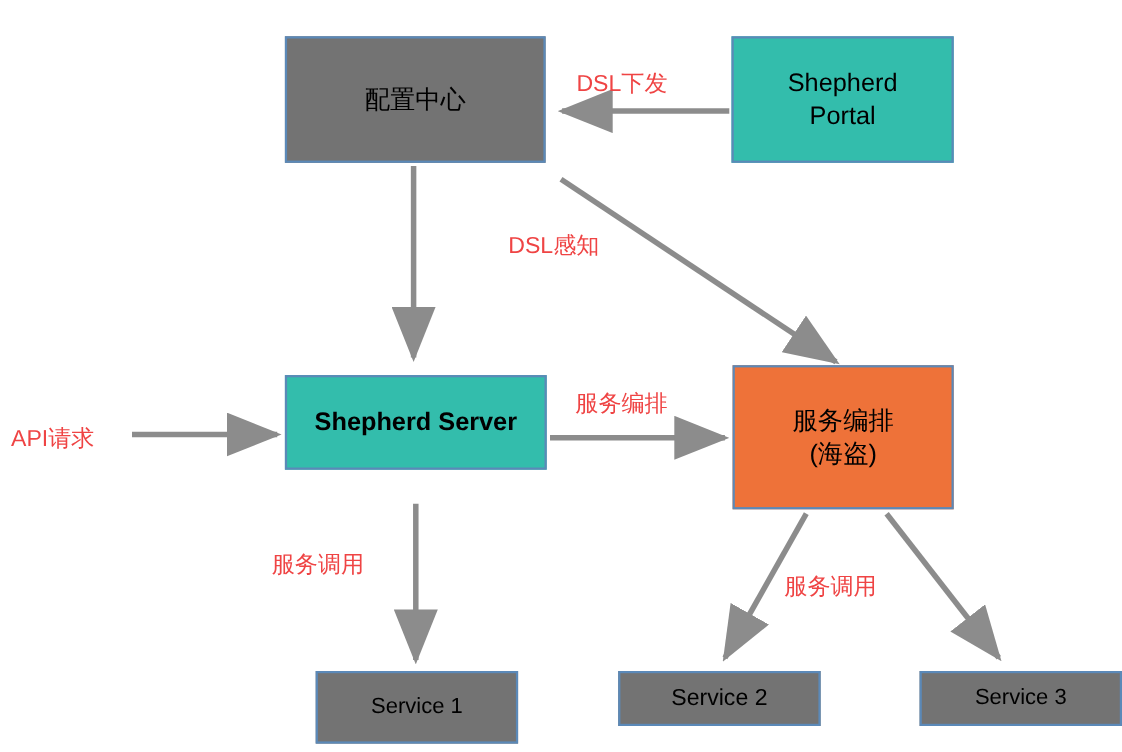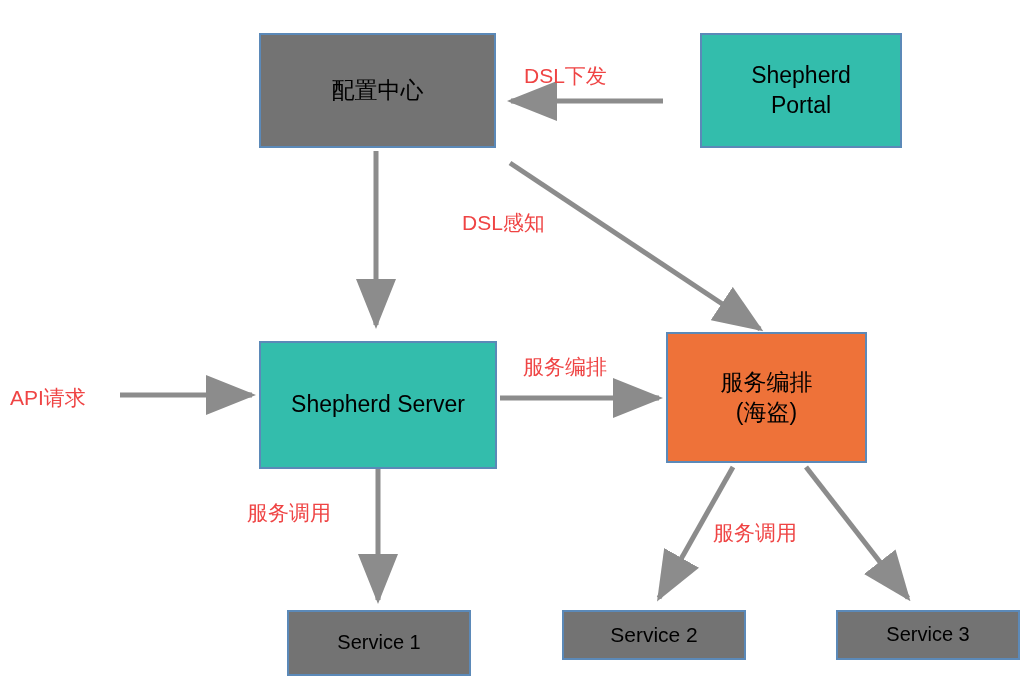--- a/index.html
+++ b/index.html
@@ -33,26 +33,25 @@
   .node-teal   { background: #33bdac; }
   .node-orange { background: #ee7239; }
 
   #n-config {
     left: 259px; top: 33px; width: 237px; height: 115px;
     font-size: 23px;
   }
   #n-portal {
     left: 665px; top: 33px; width: 202px; height: 115px;
     font-size: 23px;
-    margin-left: 35px;
   }
   #n-server {
-    left: 259px; top: 341px; width: 238px; height: 128px;
+    left: 259px; top: 341px; width: 238px; height: 86px;
     font-size: 23px;
-    font-weight: normal;
+    font-weight: bold;
   }
   #n-orchestration {
     left: 666px; top: 332px; width: 201px; height: 131px;
     font-size: 23px;
   }
   #n-svc1 {
     left: 287px; top: 610px; width: 184px; height: 66px;
     font-size: 20px;
     text-align: center;
   }

